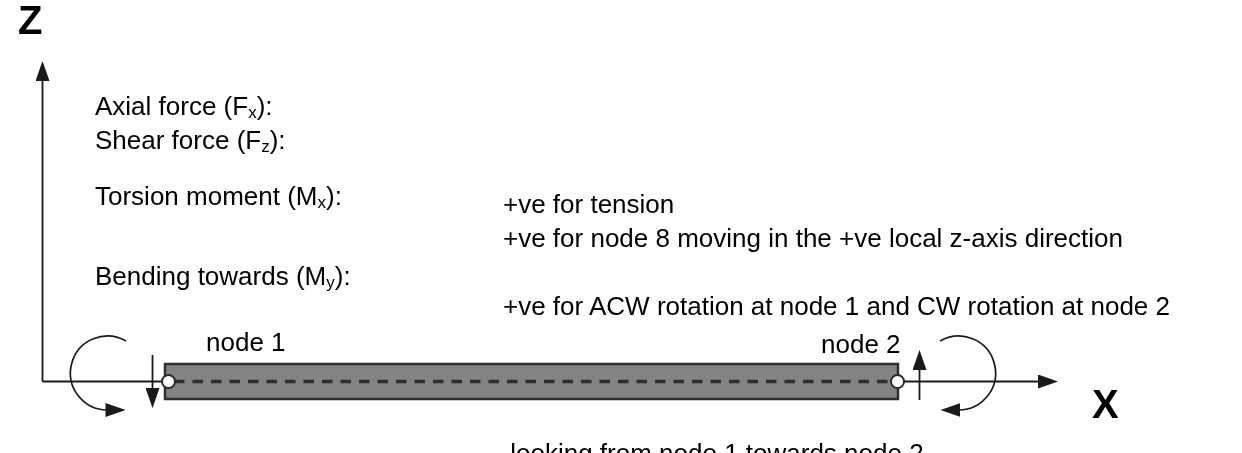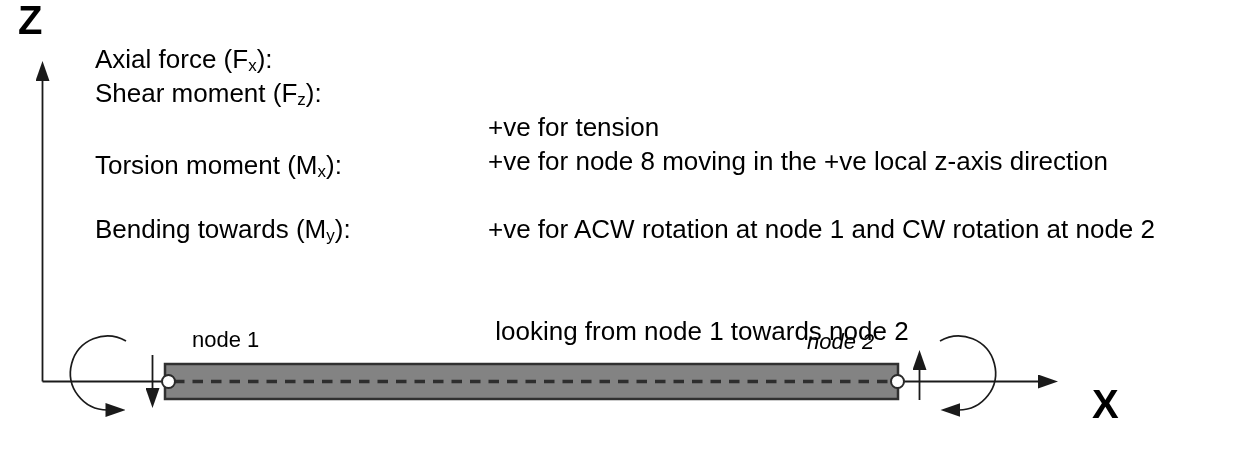--- a/index.html
+++ b/index.html
@@ -20,37 +20,39 @@
     font-weight: bold;
     line-height: 1;
     color: #000000;
     white-space: pre;
   }
   .axis-label.z { left: 18px; top: 0px; }
   .axis-label.x { left: 1092px; top: 384px; }
 
   .node-label {
     position: absolute;
-    font-size: 22px;
+    font-size: 26px;
     line-height: 1.1;
     color: #000000;
     white-space: pre;
+    margin-left: 14px;
   }
   .node-label.n1 { left: 192px; top: 328px; }
-  .node-label.n2 { left: 807px; top: 330px; font-style: italic; }
+  .node-label.n2 { left: 807px; top: 330px; }
 
   .legend { position: absolute; left: 0; top: 0; width: 1242px; height: 260px; }
   .term, .desc {
     position: absolute;
     font-size: 26px;
-    line-height: 34px;
+    line-height: 49px;
     white-space: pre;
+    margin-top: 40px;
   }
   .term { left: 95px; }
-  .desc { left: 488px; }
+  .desc { left: 503px; }
   .sub { font-size: 17px; vertical-align: -3px; }
 
   .stroke-line  { stroke: #1a1a1a; stroke-width: 1.8; fill: none; }
   .stroke-arc   { stroke: #1a1a1a; stroke-width: 1.7; fill: none; }
   .beam-rect    { stroke: #303030; stroke-width: 2.5; }
   .center-dash  { stroke-width: 3.5; stroke-dasharray: 10.5 8; fill: none; }
   .node-pin     { fill: #ffffff; stroke: #2a2a2a; stroke-width: 2; }
 </style>
 </head>
 <body>
@@ -88,26 +90,26 @@
   <div class="node-label n1">node 1</div>
   <div class="node-label n2">node 2</div>
 
   <div class="legend">
 
     <div class="term" style="top:42px"><span>Axial force (F</span><span class="sub">x</span><span>):</span></div>
     <div class="desc" style="top:42px">
       <div>+ve for tension</div>
     </div>
 
-    <div class="term" style="top:76px"><span>Shear moment (F</span><span class="sub">z</span><span>):</span></div>
+    <div class="term" style="top:76px"><span>Shear force (F</span><span class="sub">z</span><span>):</span></div>
     <div class="desc" style="top:76px">
       <div>+ve for node 8 moving in the +ve local z-axis direction</div>
     </div>
 
-    <div class="term" style="top:148px"><span>Torsion moment (M</span><span class="sub">x</span><span>):</span></div>
+    <div class="term" style="top:132px"><span>Torsion moment (M</span><span class="sub">x</span><span>):</span></div>
     <div class="desc" style="top:144px">
       <div>+ve for ACW rotation at node 1 and CW rotation at node 2</div>
       <div> looking from node 1 towards node 2</div>
     </div>
 
     <div class="term" style="top:212px"><span>Bending towards (M</span><span class="sub">y</span><span>):</span></div>
 
   </div>
 </div>
 

